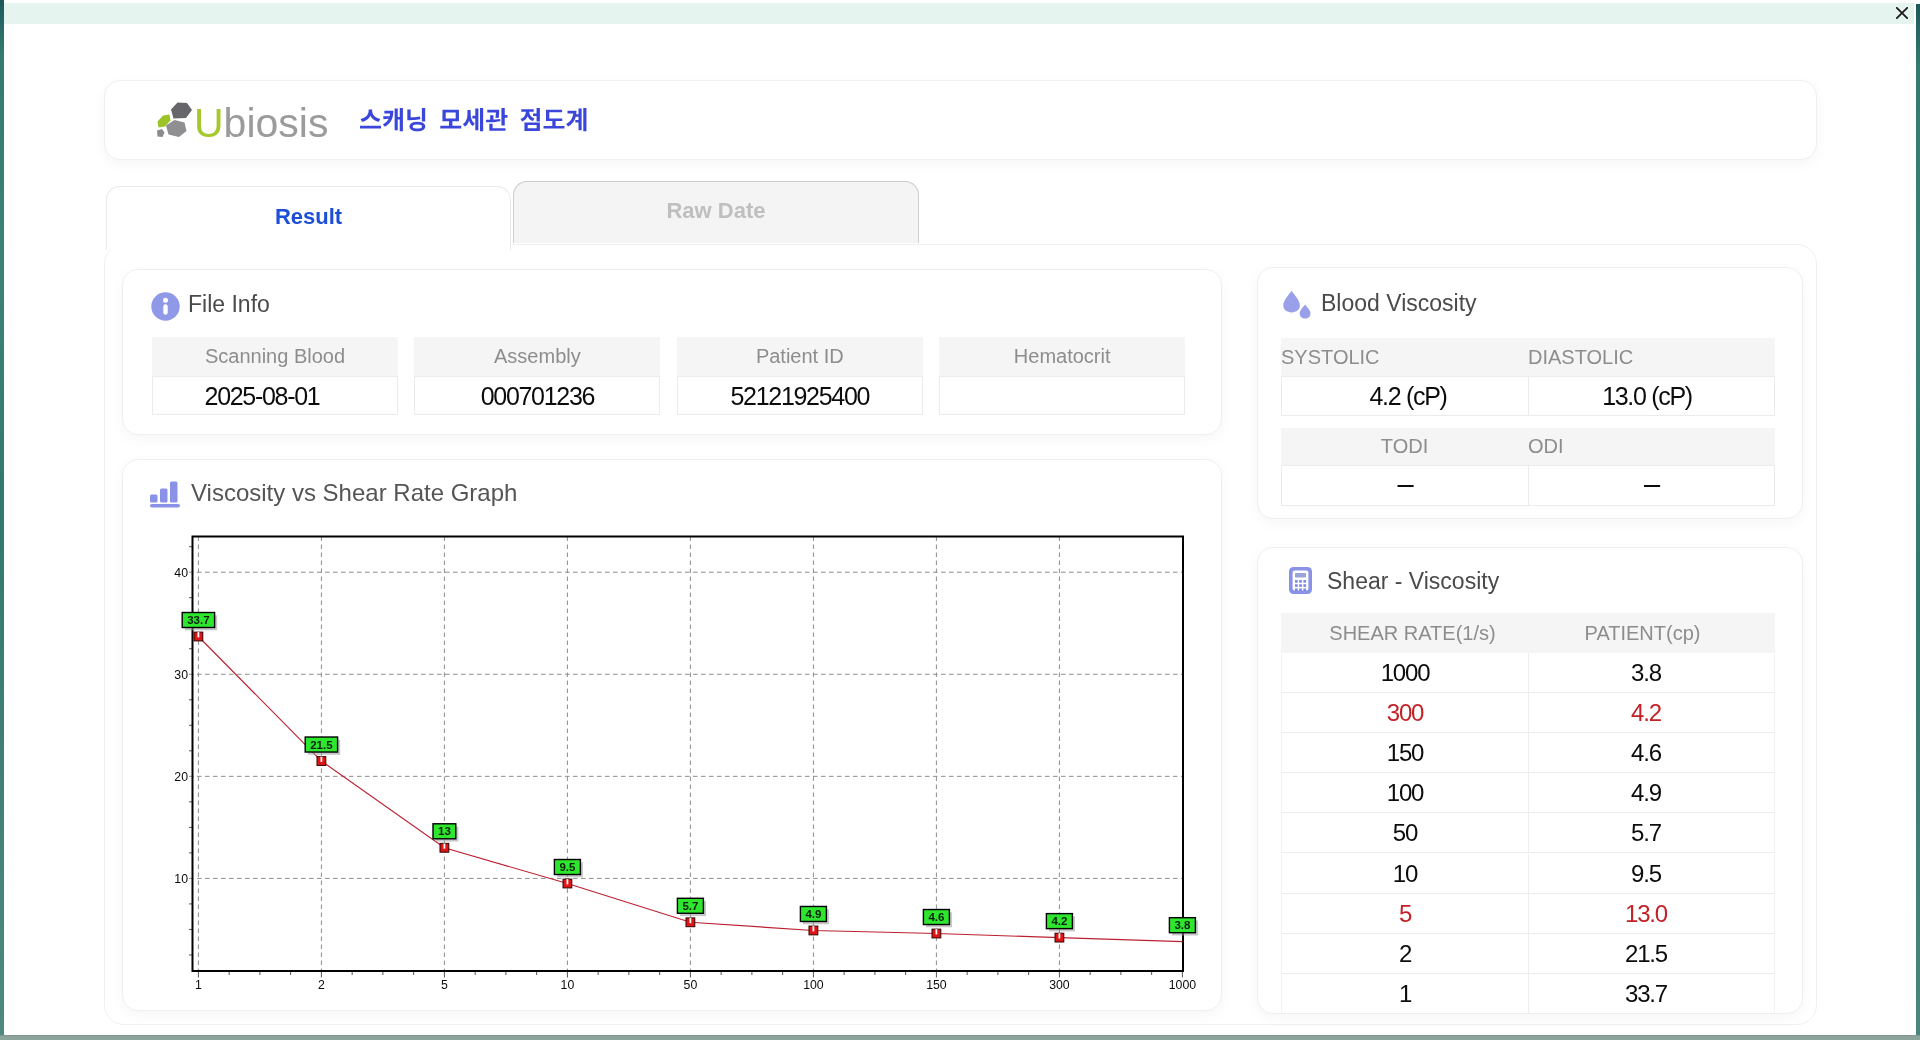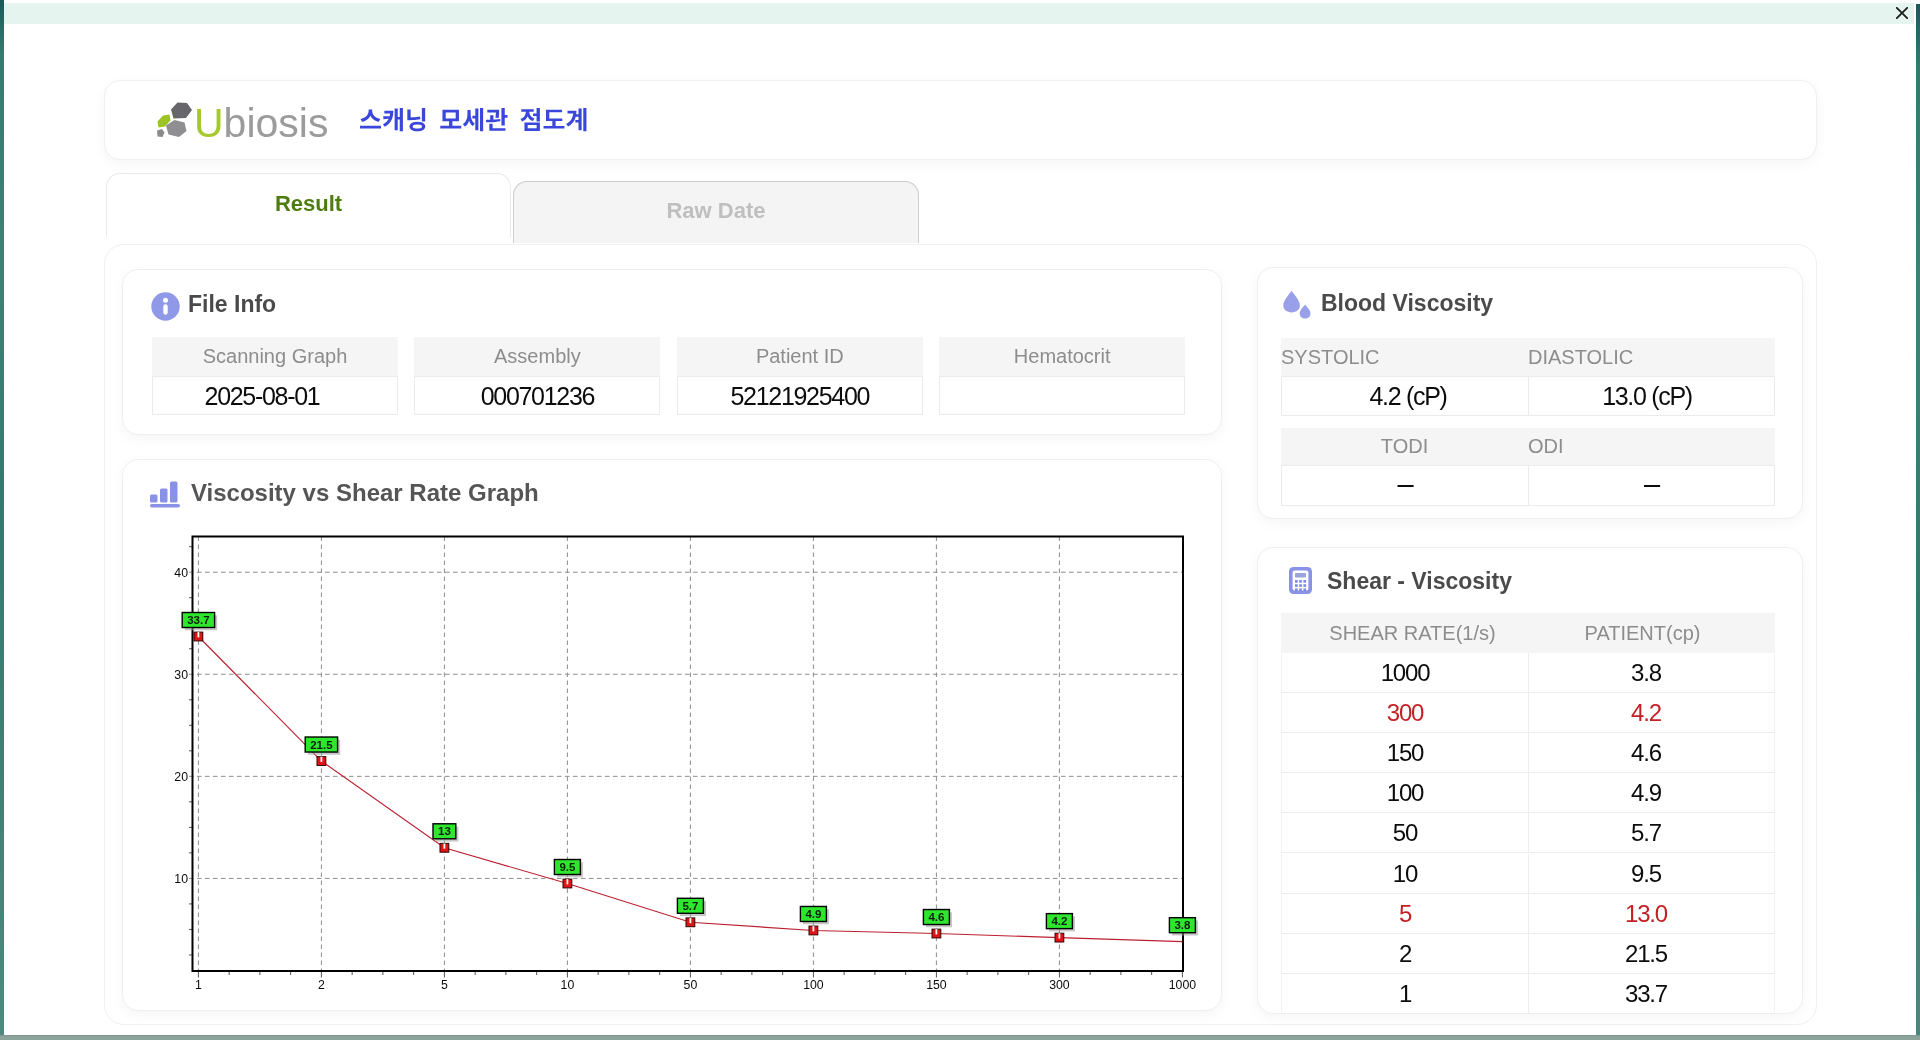--- a/index.html
+++ b/index.html
@@ -3,28 +3,28 @@
 *{margin:0;padding:0;box-sizing:border-box}
 html,body{width:1920px;height:1040px;overflow:hidden;background:#fff;font-family:"Liberation Sans",sans-serif}
 .abs{position:absolute}
 .edgeL{left:0;top:0;width:4px;height:1036px;background:linear-gradient(180deg,#1d585a 0%,#337a70 5%,#3e8277 25%,#33786f 50%,#428378 80%,#4d897f 100%)}
 .edgeR{left:1916px;top:4px;width:4px;height:1032px;background:linear-gradient(180deg,#1d585a 0%,#337a70 6%,#3e8277 30%,#33786f 58%,#4a867b 100%)}
 .stripTop{left:4px;top:3px;width:1910px;height:21px;background:#e6f4f0}
 .stripBot{left:0;top:1035px;width:1920px;height:5px;background:#8ca49c;border-top:1px solid #7e968f}
 .card{position:absolute;background:#fff;border:1px solid #efefef;border-radius:16px;box-shadow:0 4px 12px rgba(110,110,130,.06)}
 .hdrcard{left:104px;top:80px;width:1713px;height:80px}
 .tab{position:absolute;font-weight:bold;font-size:22px;text-align:center}
-.tabResult{left:106px;top:173px;width:405px;height:64px;background:#fff;border:1px solid #e9e9e9;border-bottom:none;border-radius:14px 14px 0 0;color:#4d7c0f;line-height:60px;z-index:5}
+.tabResult{left:106px;top:186px;width:405px;height:64px;background:#fff;border:1px solid #e9e9e9;border-bottom:none;border-radius:14px 14px 0 0;color:#1d4ed8;line-height:60px;z-index:5}
 .tabRaw{left:513px;top:181px;width:406px;height:62px;background:#f4f4f4;border:1px solid #cdcdcd;border-bottom:none;border-radius:14px 14px 0 0;color:#bfbfbf;line-height:58px;z-index:2}
 .panel{position:absolute;left:104px;top:244px;width:1713px;height:781px;background:#fff;border:1px solid #f0f0f0;border-radius:20px;z-index:1}
 .fcard{left:122px;top:269px;width:1100px;height:166px;z-index:6}
 .gcard{left:122px;top:459px;width:1100px;height:552px;z-index:6}
 .bcard{left:1257px;top:267px;width:546px;height:252px;z-index:6}
 .scard{left:1257px;top:547px;width:546px;height:467px;z-index:6}
-.ctitle{position:absolute;font-weight:bold;color:#4a4a4a;font-size:23px}
+.ctitle{position:absolute;font-weight:normal;color:#4a4a4a;font-size:23px}
 .hcell{position:absolute;background:#f5f5f6;color:#8d8d8d;font-size:20px;text-align:center}
 .vcell{position:absolute;background:#fff;border:1px solid #ebebeb;color:#0c0c0c;font-size:25px;letter-spacing:-1.3px;text-align:center}
 .srow{position:absolute;width:494px;height:40px;border-bottom:1px solid #ededed;font-size:24px;letter-spacing:-1.2px;color:#0c0c0c}
 .srow div{position:absolute;top:0;height:40px;line-height:39px;text-align:center}
 .red{color:#c42126}
 .xbtn{position:absolute;left:1896px;top:7px;width:12px;height:12px;z-index:9}
 </style></head>
 <body>
 <div class="abs edgeL"></div>
 <div class="abs edgeR"></div>
@@ -48,21 +48,21 @@
 <div class="panel"></div>
 <div class="tab tabResult">Result</div>
 <div class="tab tabRaw">Raw Date</div>
 <div class="card fcard">
     <svg class="abs" style="left:28px;top:22px" width="30" height="30" viewBox="0 0 30 30">
       <circle cx="14.5" cy="14.5" r="14.2" fill="#9099e8"></circle>
       <circle cx="14.5" cy="8.2" r="2.5" fill="#fff"></circle>
       <rect x="12.3" y="12.3" width="4.4" height="10.4" rx="2.2" fill="#fff"></rect>
     </svg>
 <div class="ctitle" style="left:65px;top:21px">File Info</div>
-<div class="hcell" style="left:29px;top:67px;width:246px;height:39px;line-height:39px">Scanning Graph</div>
+<div class="hcell" style="left:29px;top:67px;width:246px;height:39px;line-height:39px">Scanning Blood</div>
 <div class="vcell" style="left:29px;top:106px;width:246px;height:39px;line-height:39px;padding-right:26px">2025-08-01</div>
 <div class="hcell" style="left:291.4px;top:67px;width:246px;height:39px;line-height:39px">Assembly</div>
 <div class="vcell" style="left:291.4px;top:106px;width:246px;height:39px;line-height:39px;">000701236</div>
 <div class="hcell" style="left:553.8px;top:67px;width:246px;height:39px;line-height:39px">Patient ID</div>
 <div class="vcell" style="left:553.8px;top:106px;width:246px;height:39px;line-height:39px;">52121925400</div>
 <div class="hcell" style="left:816.2px;top:67px;width:246px;height:39px;line-height:39px">Hematocrit</div>
 <div class="vcell" style="left:816.2px;top:106px;width:246px;height:39px;line-height:39px;"></div>
   </div>
 <div class="card gcard">
     <svg class="abs" style="left:26px;top:20px" width="34" height="28" viewBox="0 0 34 28">

